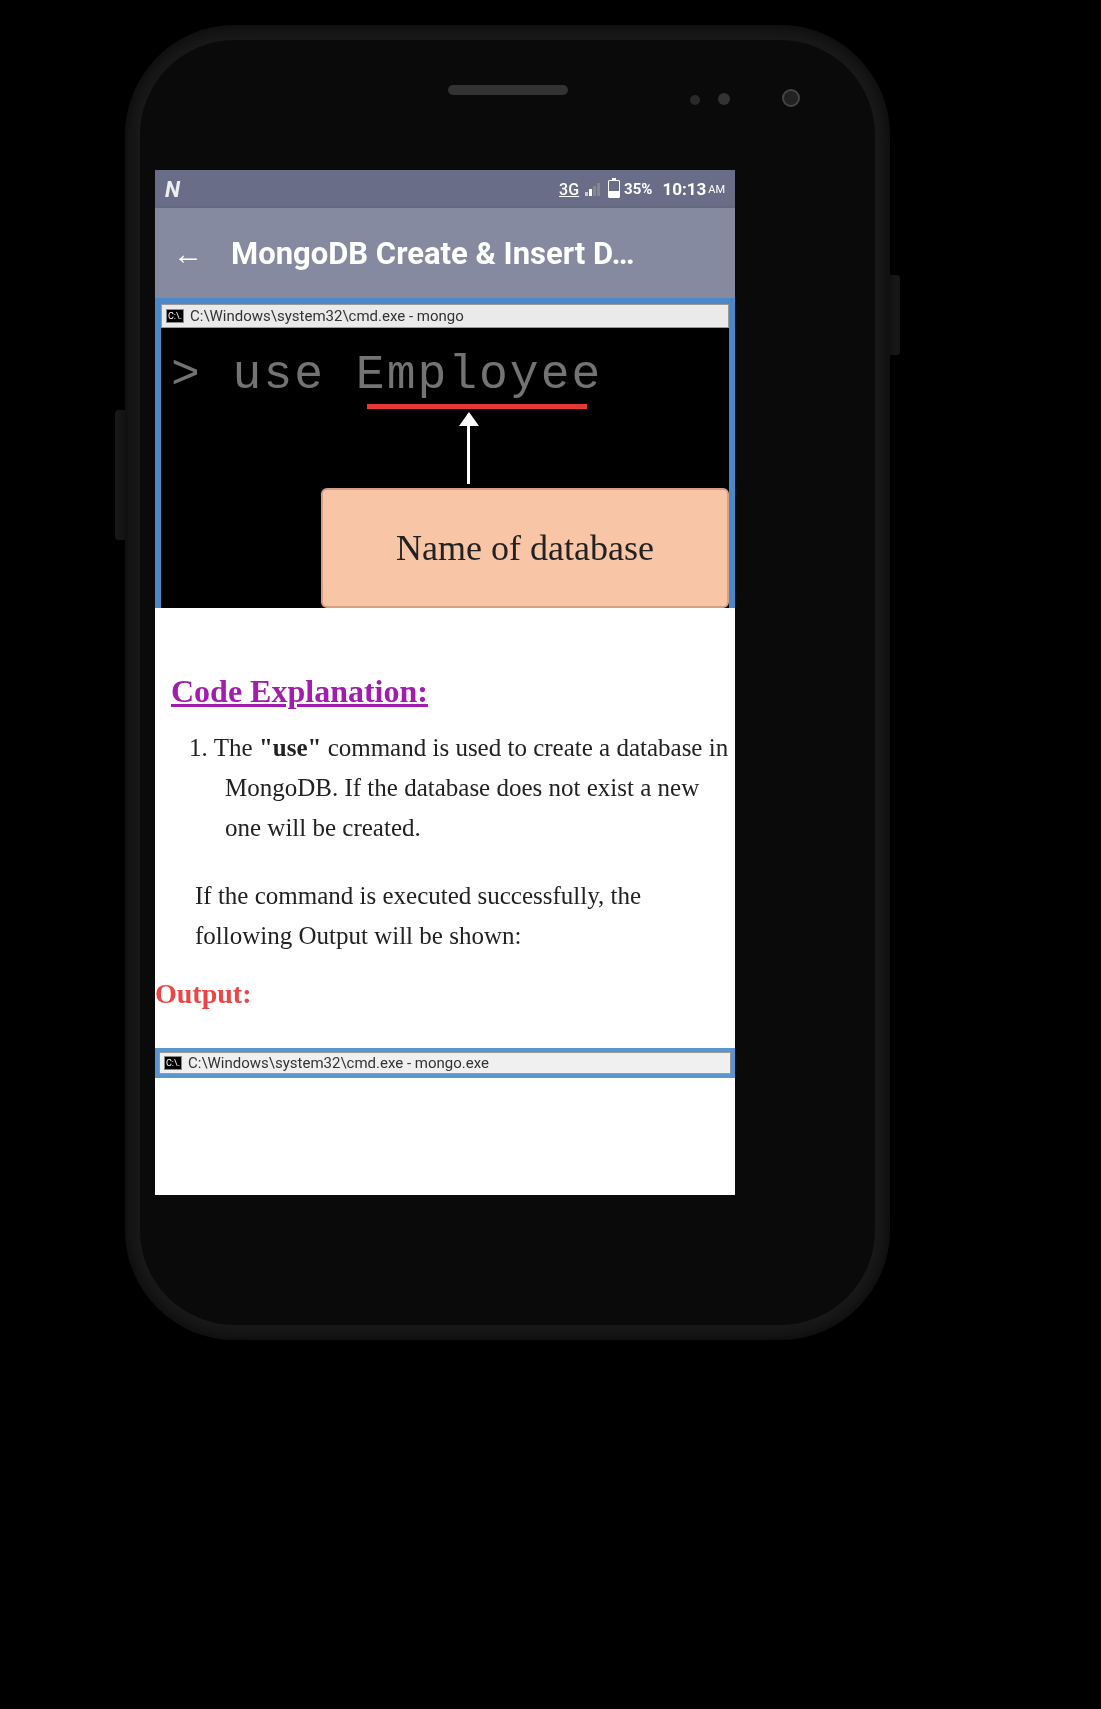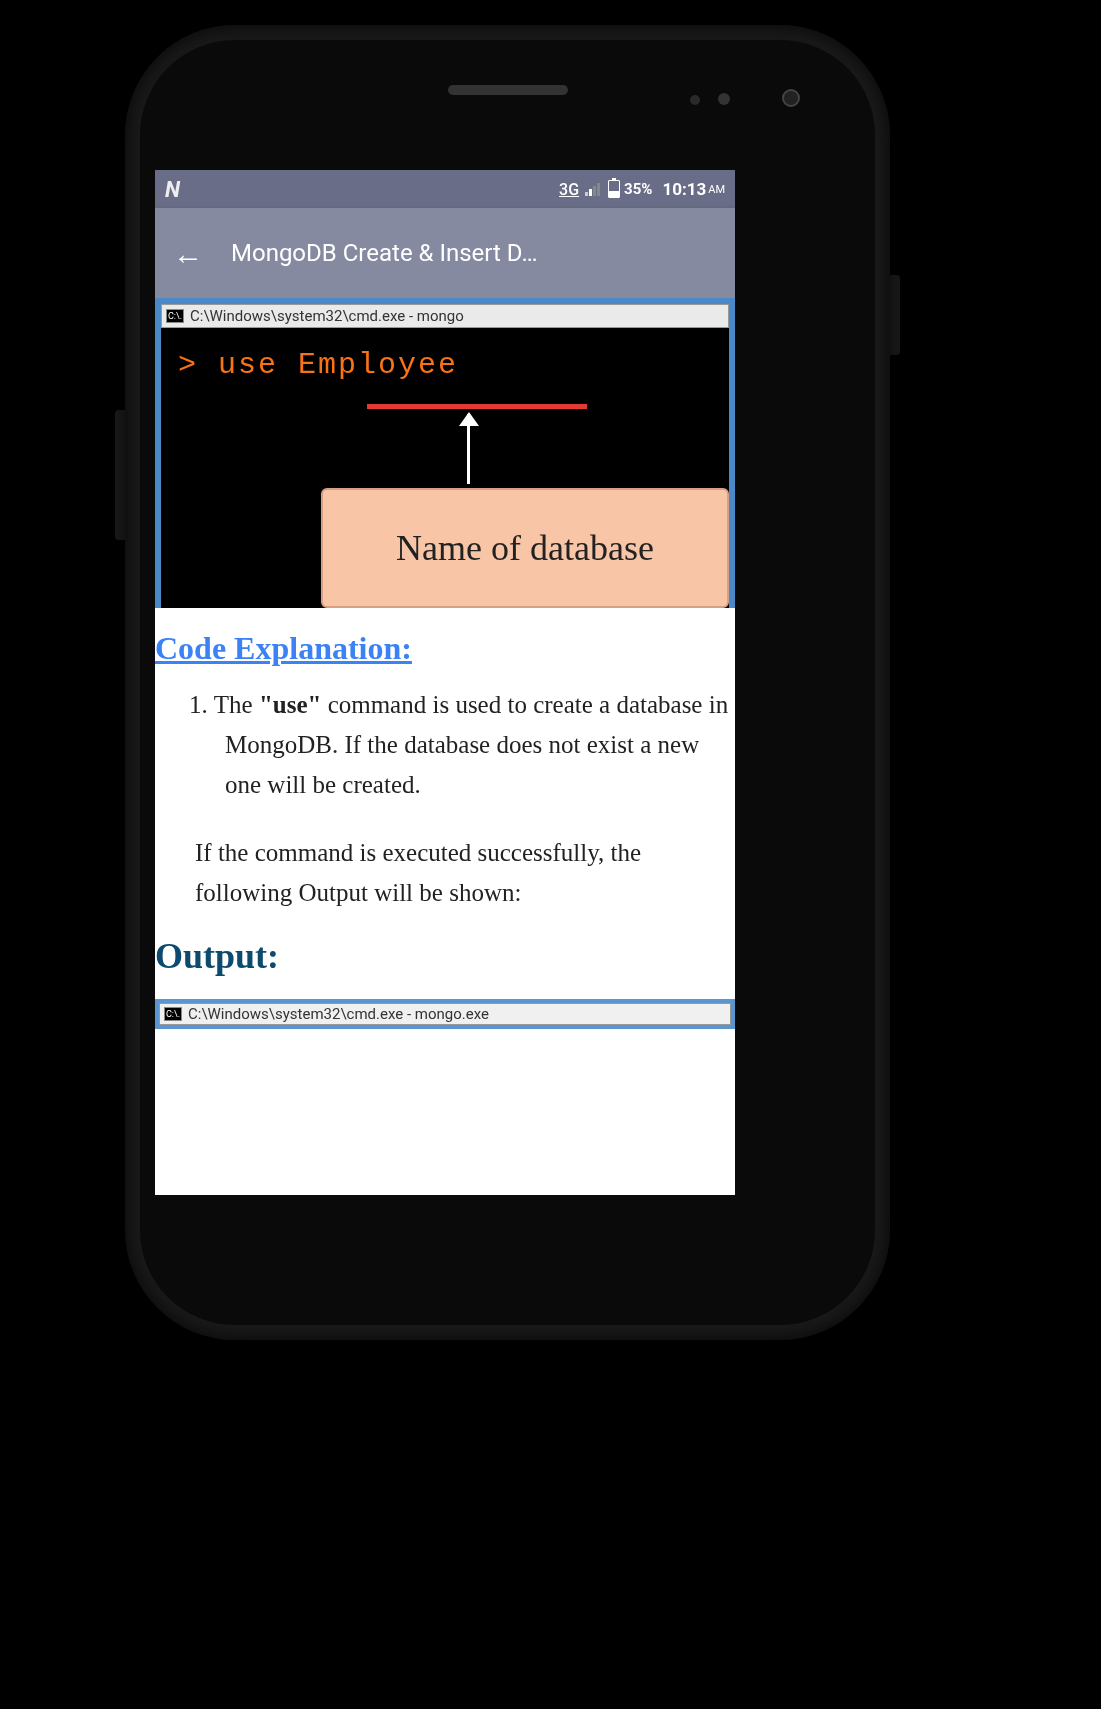--- a/index.html
+++ b/index.html
@@ -163,22 +163,22 @@
   padding: 0 18px;
   color: #fff;
   box-shadow: 0 2px 6px rgba(0,0,0,0.25);
 }
 .back-arrow {
   font-size: 30px;
   margin-right: 28px;
   cursor: pointer;
 }
 .app-title {
-  font-size: 24px;
-  font-weight: 400;
+  font-size: 31px;
+  font-weight: 700;
   white-space: nowrap;
   overflow: hidden;
   text-overflow: ellipsis;
   flex: 1;
 }
 .content {
   background: #fff;
   height: calc(100% - 128px);
   overflow: hidden;
 }
@@ -209,25 +209,24 @@
   border: 1px solid #888;
 }
 .terminal-body {
   background: #000;
   height: 280px;
   position: relative;
   font-family: 'Courier New', monospace;
   padding: 20px 10px;
 }
 .terminal-line {
-  color: #f97316;
-  font-size: 30px;
+  color: #737373;
+  font-size: 48px;
   letter-spacing: 2px;
   white-space: nowrap;
-  margin-left: 7px;
 }
 .underline-red {
   position: absolute;
   left: 206px;
   top: 76px;
   width: 220px;
   height: 5px;
   background: #e53935;
 }
 .arrow-up {
@@ -257,50 +256,51 @@
   border: 2px solid #d8a082;
   border-radius: 6px;
   display: flex;
   align-items: center;
   justify-content: center;
   font-family: 'Comic Sans MS', cursive;
   font-size: 36px;
   color: #222;
 }
 .section-heading {
-  color: #3b82f6;
+  color: #a21caf;
   font-family: Georgia, serif;
   font-size: 32px;
   font-weight: 600;
   text-decoration: underline;
-  padding: 22px 0 18px 0;
+  padding: 22px 0 18px 16px;
+  margin-top: 43px;
 }
 .body-text {
   font-family: Georgia, 'Times New Roman', serif;
   font-size: 25px;
   line-height: 1.6;
   color: #222;
   padding-left: 40px;
 }
 .num-list {
   padding-left: 70px;
   margin-bottom: 28px;
 }
 .num-list .marker {
   margin-left: -36px;
   margin-right: 6px;
 }
 .num-list b { font-weight: 700; }
 .para { margin-bottom: 22px; }
 .output-heading {
-  color: #0c4a6e;
+  color: #ef4444;
   font-family: Georgia, serif;
-  font-size: 36px;
+  font-size: 28px;
   font-weight: 700;
-  margin-bottom: 22px;
+  margin-bottom: 38px;
 }
 .terminal-figure-2 {
   background: #5a95d0;
   padding: 4px 4px 0 4px;
   height: 30px;
 }
 .terminal-titlebar-2 {
   background: #f0f0f0;
   border: 1px solid #999;
   height: 22px;

